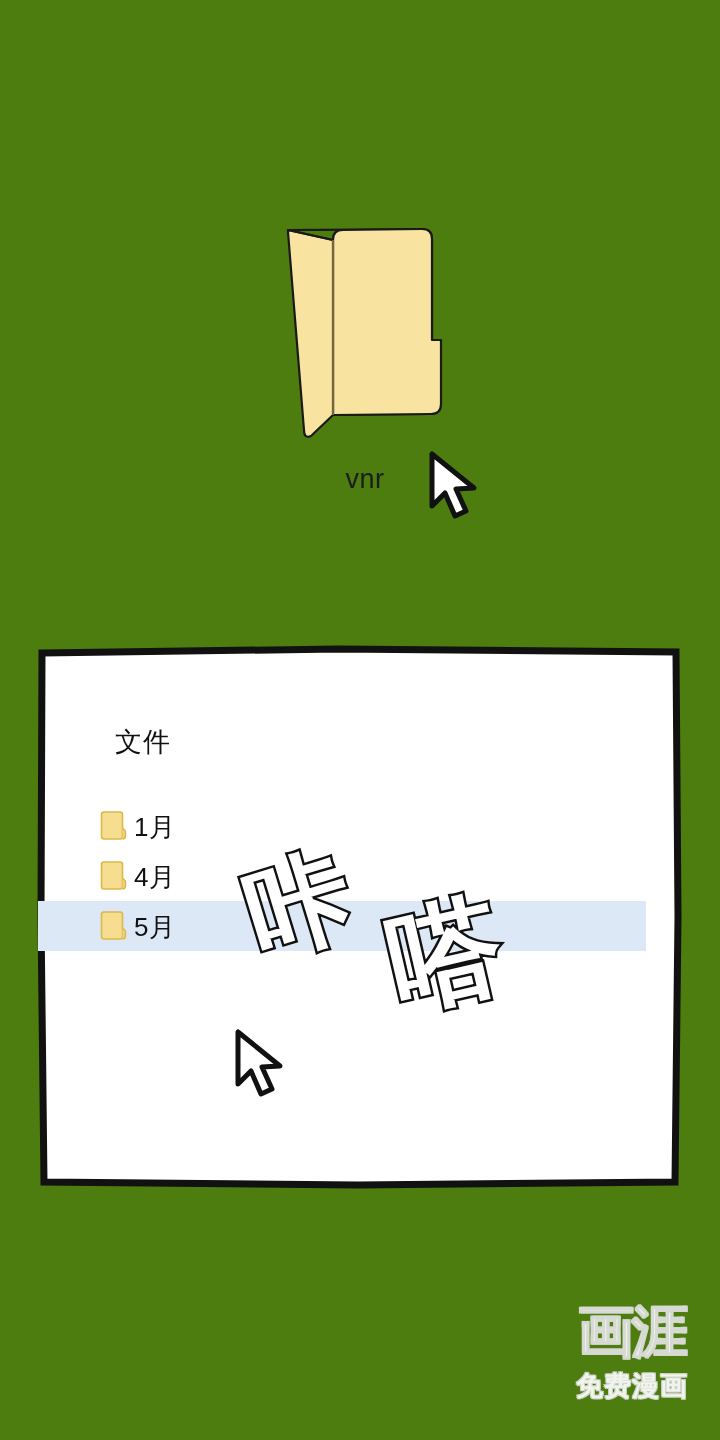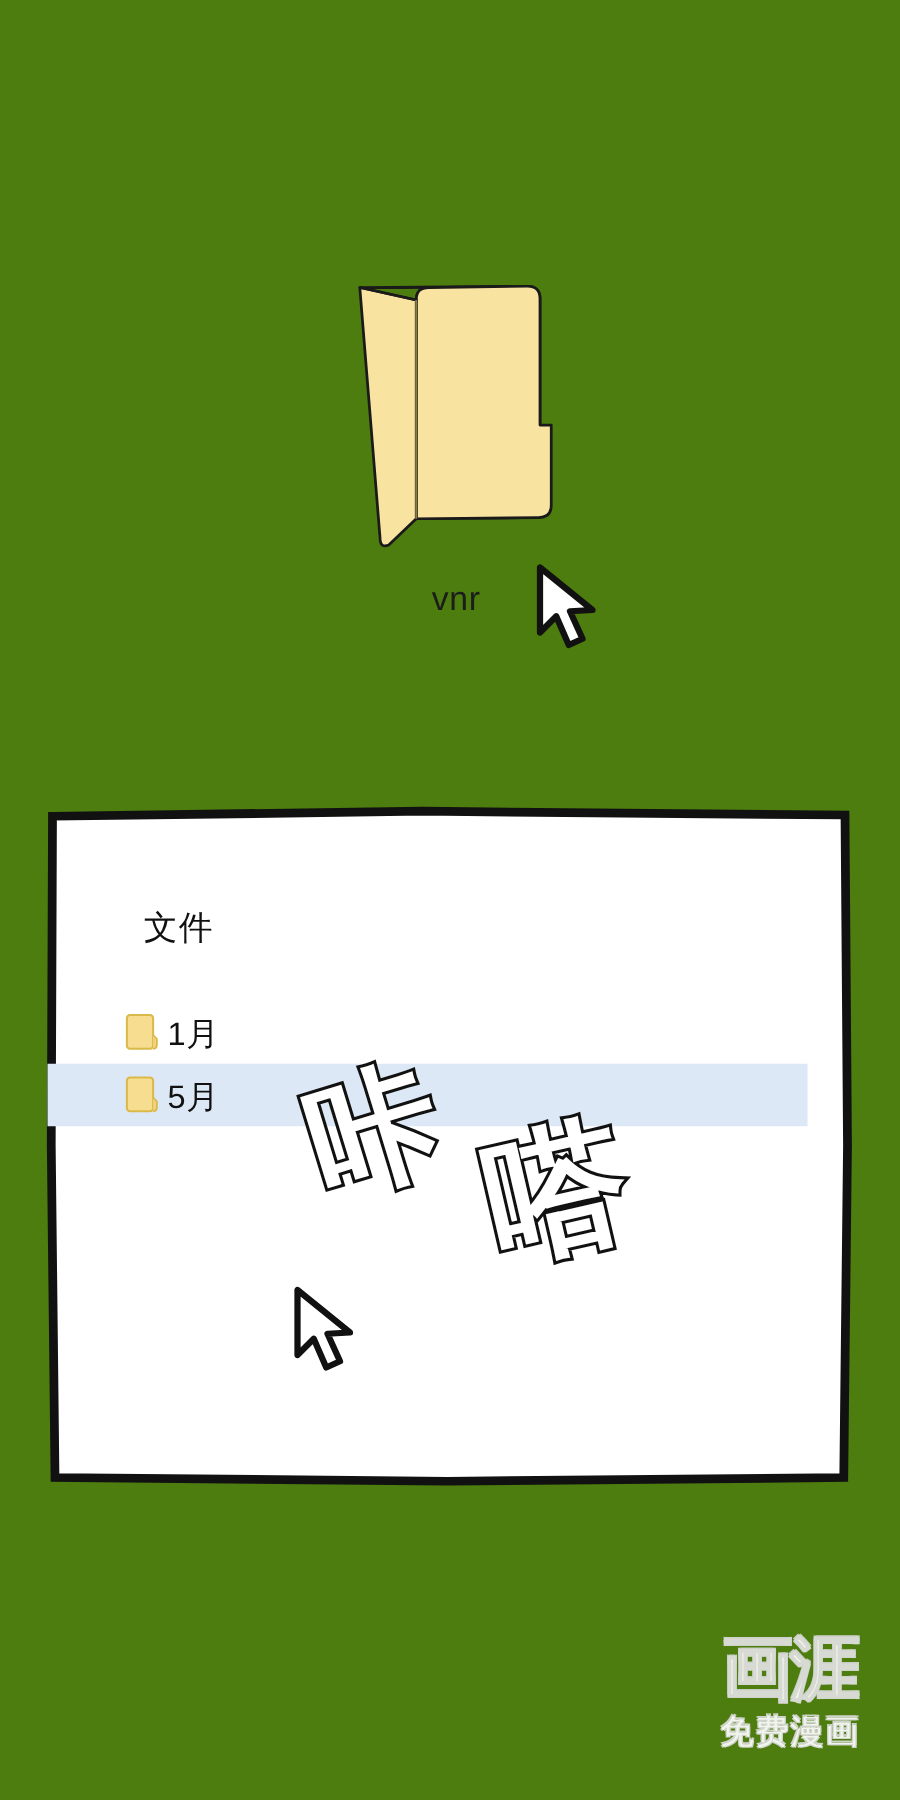--- a/index.html
+++ b/index.html
@@ -182,39 +182,39 @@
   .watermark {
     position: absolute;
     left: 556px;
     top: 1308px;
     width: 152px;
     height: 118px;
     text-align: center;
     opacity: 0.92;
   }
   .watermark-logo {
-    font-family: Liberation Serif, serif;
+    font-family: Liberation Mono, monospace;
     font-size: 56px;
     font-weight: bold;
     line-height: 1;
     color: #ffffff;
     -webkit-text-stroke: 1px #e3e3e3;
     text-shadow:
        0 0 1px #dcdcdc,
        1px 1px 0 #d8d8d8,
       -1px 1px 0 #d8d8d8,
        1px -1px 0 #d8d8d8,
       -1px -1px 0 #d8d8d8;
     letter-spacing: -2px;
   }
   .watermark-sub {
     margin-top: 8px;
     font-family: "DejaVu Sans", "Liberation Sans", sans-serif;
     font-size: 27px;
-    font-weight: normal;
+    font-weight: bold;
     line-height: 1;
     color: #ffffff;
     text-shadow:
        1px 1px 0 #dadada,
       -1px 1px 0 #dadada,
        1px -1px 0 #dadada,
       -1px -1px 0 #dadada;
     letter-spacing: 1px;
   }
 </style>
@@ -263,20 +263,29 @@
             <svg viewBox="0 0 28 32" xmlns="http://www.w3.org/2000/svg" aria-hidden="true">
               <rect x="1.5" y="2" width="21" height="27" rx="2.5" fill="#f7dd8f" stroke="#d9b949" stroke-width="1.6"></rect>
               <path d="M22.5 18 L25.5 21 L25.5 26 Q25.5 29 22.5 29" fill="#f2d27c" stroke="#d9b949" stroke-width="1.4"></path>
             </svg>
           </span>
           <span class="file-name">1月</span>
         </div>
 
 
 
+        <div class="file-row">
+          <span class="mini-folder">
+            <svg viewBox="0 0 28 32" xmlns="http://www.w3.org/2000/svg" aria-hidden="true">
+              <rect x="1.5" y="2" width="21" height="27" rx="2.5" fill="#f7dd8f" stroke="#d9b949" stroke-width="1.6"></rect>
+              <path d="M22.5 18 L25.5 21 L25.5 26 Q25.5 29 22.5 29" fill="#f2d27c" stroke="#d9b949" stroke-width="1.4"></path>
+            </svg>
+          </span>
+          <span class="file-name">4月</span>
+        </div>
 
         <div class="file-row selected">
           <span class="mini-folder">
             <svg viewBox="0 0 28 32" xmlns="http://www.w3.org/2000/svg" aria-hidden="true">
               <rect x="1.5" y="2" width="21" height="27" rx="2.5" fill="#f7dd8f" stroke="#d9b949" stroke-width="1.6"></rect>
               <path d="M22.5 18 L25.5 21 L25.5 26 Q25.5 29 22.5 29" fill="#f2d27c" stroke="#d9b949" stroke-width="1.4"></path>
             </svg>
           </span>
           <span class="file-name">5月</span>
         </div>

